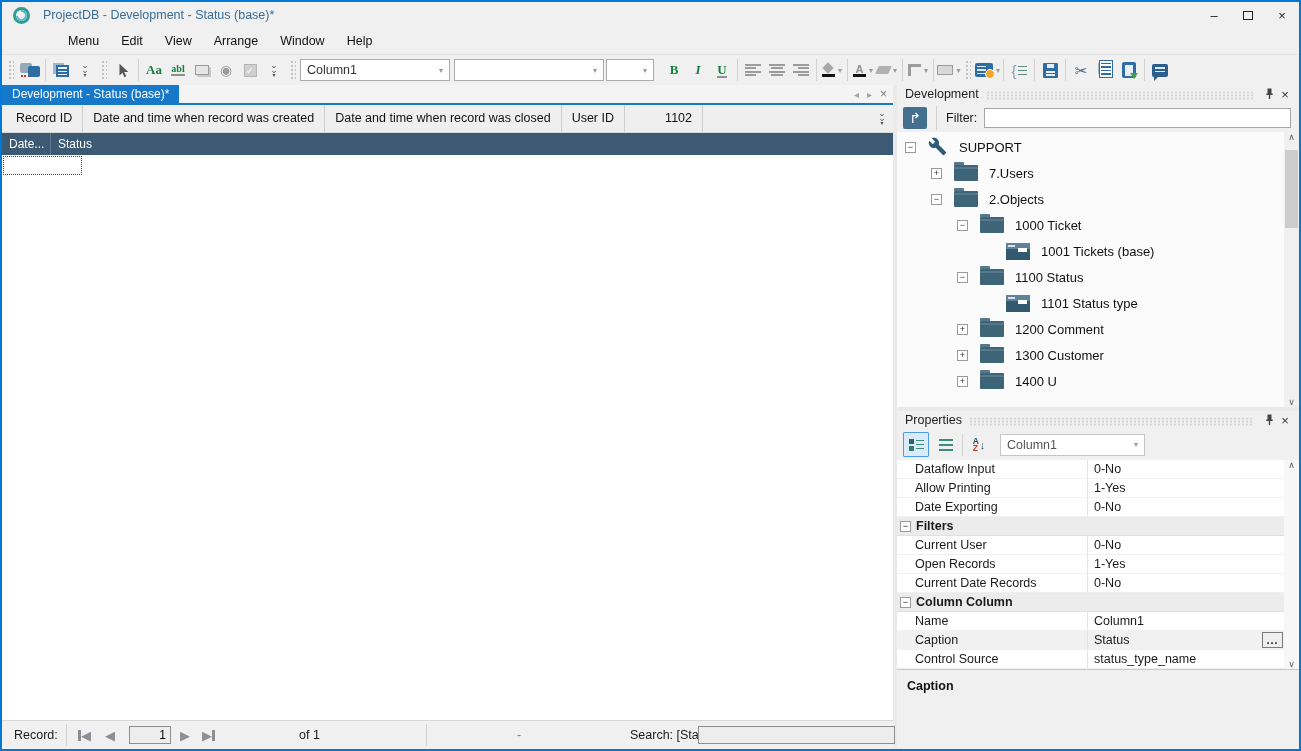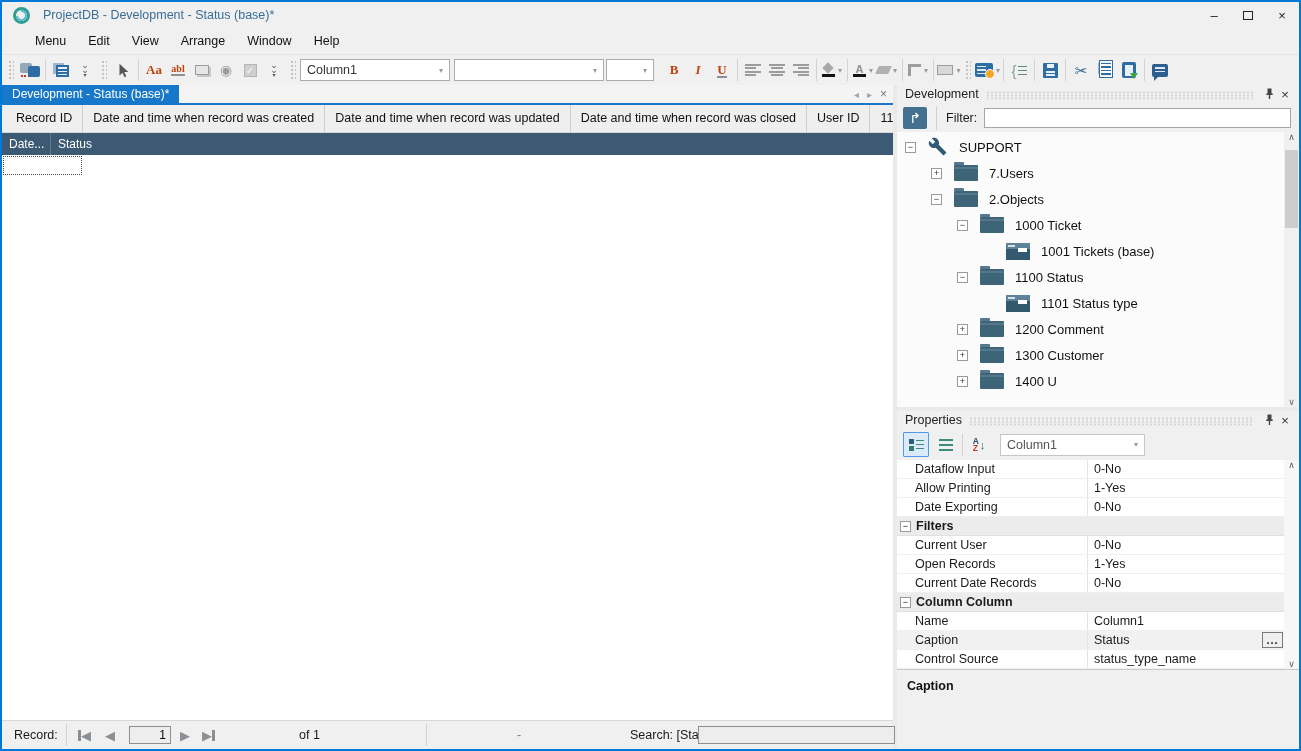--- a/index.html
+++ b/index.html
@@ -10,29 +10,29 @@
   
   .titlebar { height:26px; display:flex; align-items:center; background:#F0F0F0; flex:0 0 auto; }
   .app-logo { width:17px; height:17px; margin-left:11px; border-radius:50%; border:3px solid #2E9E8F; position:relative; }
   .app-logo::before { content:""; position:absolute; inset:0px; border-radius:50%; border:2px solid #57B9D8; transform:rotate(40deg); border-left-color:transparent; }
   .title-text { margin-left:13px; color:#3A6D96; font-size:12.5px; }
   .win-controls { margin-left:auto; display:flex; align-items:center; height:100%; }
   .win-btn { width:34px; height:100%; display:flex; align-items:center; justify-content:center; color:#222; font-size:13px; }
   .maxi-box { width:10px; height:9px; border:1.5px solid #222; }
 
   
-  .menubar { height:26px; display:flex; align-items:center; padding-left:22px; flex:0 0 auto; }
+  .menubar { height:26px; display:flex; align-items:center; padding-left:22px; flex:0 0 auto;margin-left:33px; }
   .menu-item { padding:4px 11px; font-size:12.5px; color:#111; }
 
   
   .toolbar { height:31px; display:flex; align-items:center; border-top:1px solid #E4E4E4; padding:0 2px; flex:0 0 auto; }
   .grip { width:6px; height:20px; margin:0 4px; background-image:radial-gradient(circle,#C3C3C3 1px,transparent 1.3px); background-size:4px 4px; }
   .tsep { width:1px; height:22px; background:#D2D2D2; margin:0 3px; flex:0 0 auto; }
   .tool-btn { min-width:24px; height:24px; display:flex; align-items:center; justify-content:center; border-radius:2px; position:relative; flex:0 0 auto; }
-  .gray-letter { color:#c2410c; font-weight:bold; font-size:13px; font-family:"Liberation Serif",serif; }
+  .gray-letter { color:#15803d; font-weight:bold; font-size:13px; font-family:"Liberation Serif",serif; }
   .underline-letter { border-bottom:2px solid #8F8F8F; line-height:1; }
   .dd-arrow { font-size:8px; color:#9B9B9B; margin-left:3px; }
   .combo { height:22px; background:#fff; border:1px solid #ACACAC; display:flex; align-items:center; padding:0 6px; color:#333; font-size:12.5px; flex:0 0 auto; }
   .combo .dd-arrow { margin-left:auto; }
   .overflow-chevrons { display:flex; flex-direction:column; align-items:center; line-height:5px; color:#555; font-size:9px; width:14px; }
   .overflow-chevrons i { font-style:normal; }
   .overflow-chevrons .tri { font-size:6px; color:#555; }
   
   .ic-formwiz { width:20px; height:14px; position:relative; }
   .ic-formwiz::before { content:""; position:absolute; left:0; top:0; width:12px; height:10px; background:#93A9B8; border-radius:2px; }
@@ -380,21 +380,20 @@
         <div class="tab-ctrls">
           <span>◂</span>
           <span>▸</span>
           <span class="tab-x">×</span>
         </div>
       </div>
 
       <div class="field-row">
           <div class="field-btn">Record ID</div>
           <div class="field-btn">Date and time when record was created</div>
-          <div class="field-btn">Date and time when record was updated</div>
           <div class="field-btn">Date and time when record was closed</div>
           <div class="field-btn">User ID</div>
           <div class="field-btn field-num">1102</div>
           <div class="field-spacer"></div>
           <div class="field-overflow">
             <span class="overflow-chevrons">
               <i>⌄</i>
               <i>⌄</i>
               <span class="tri">▾</span>
             </span>

